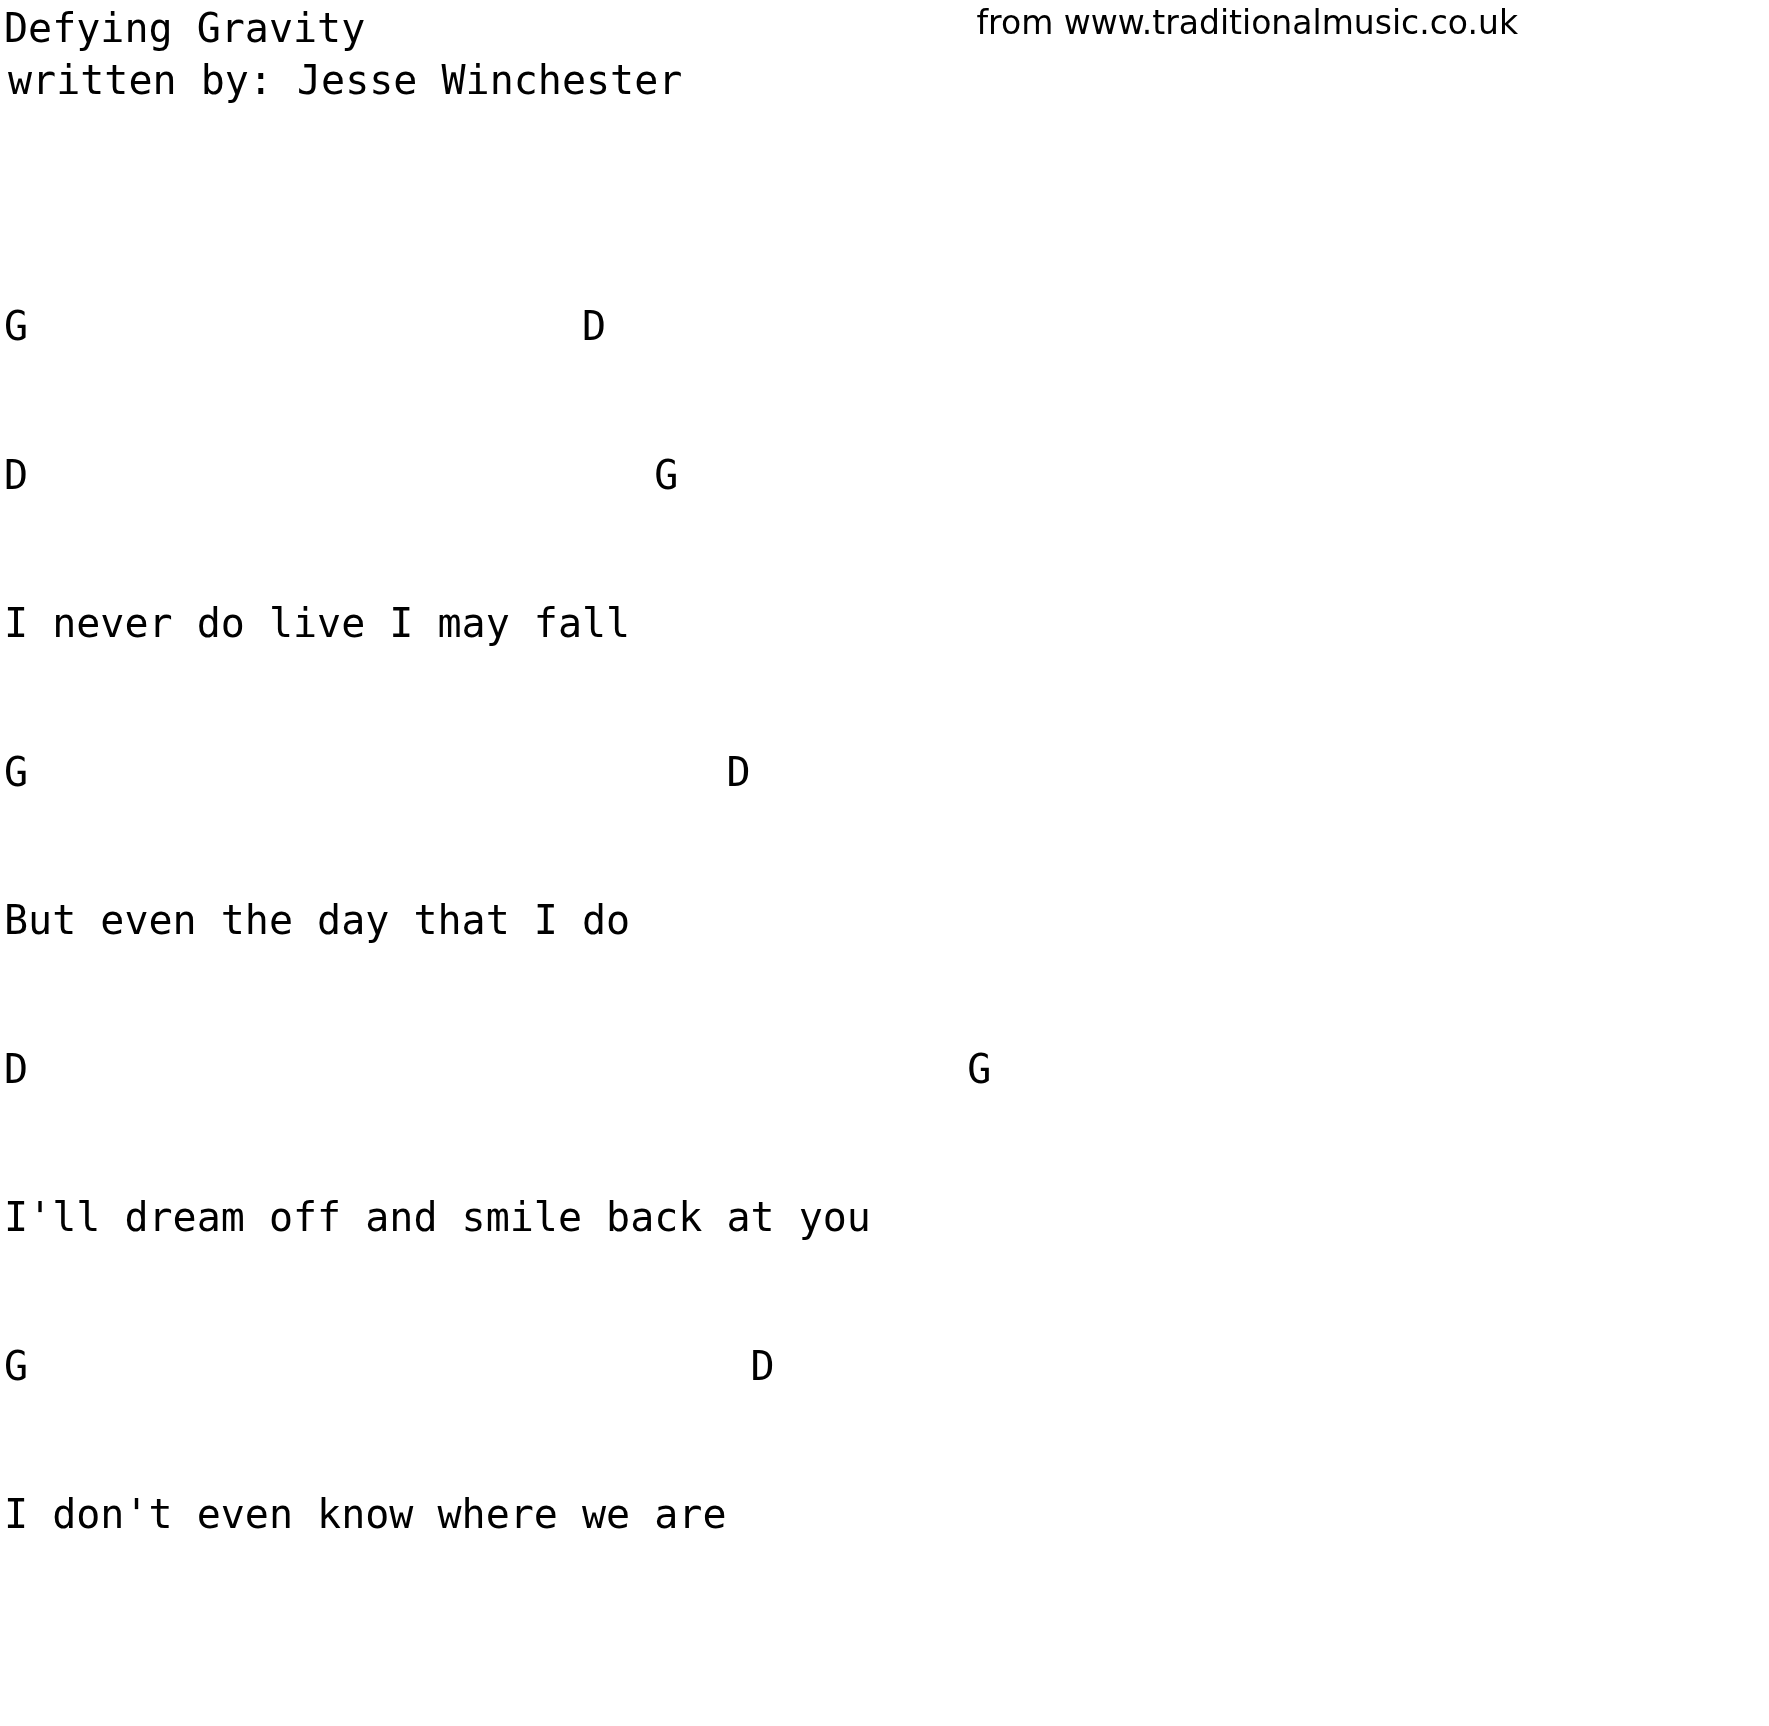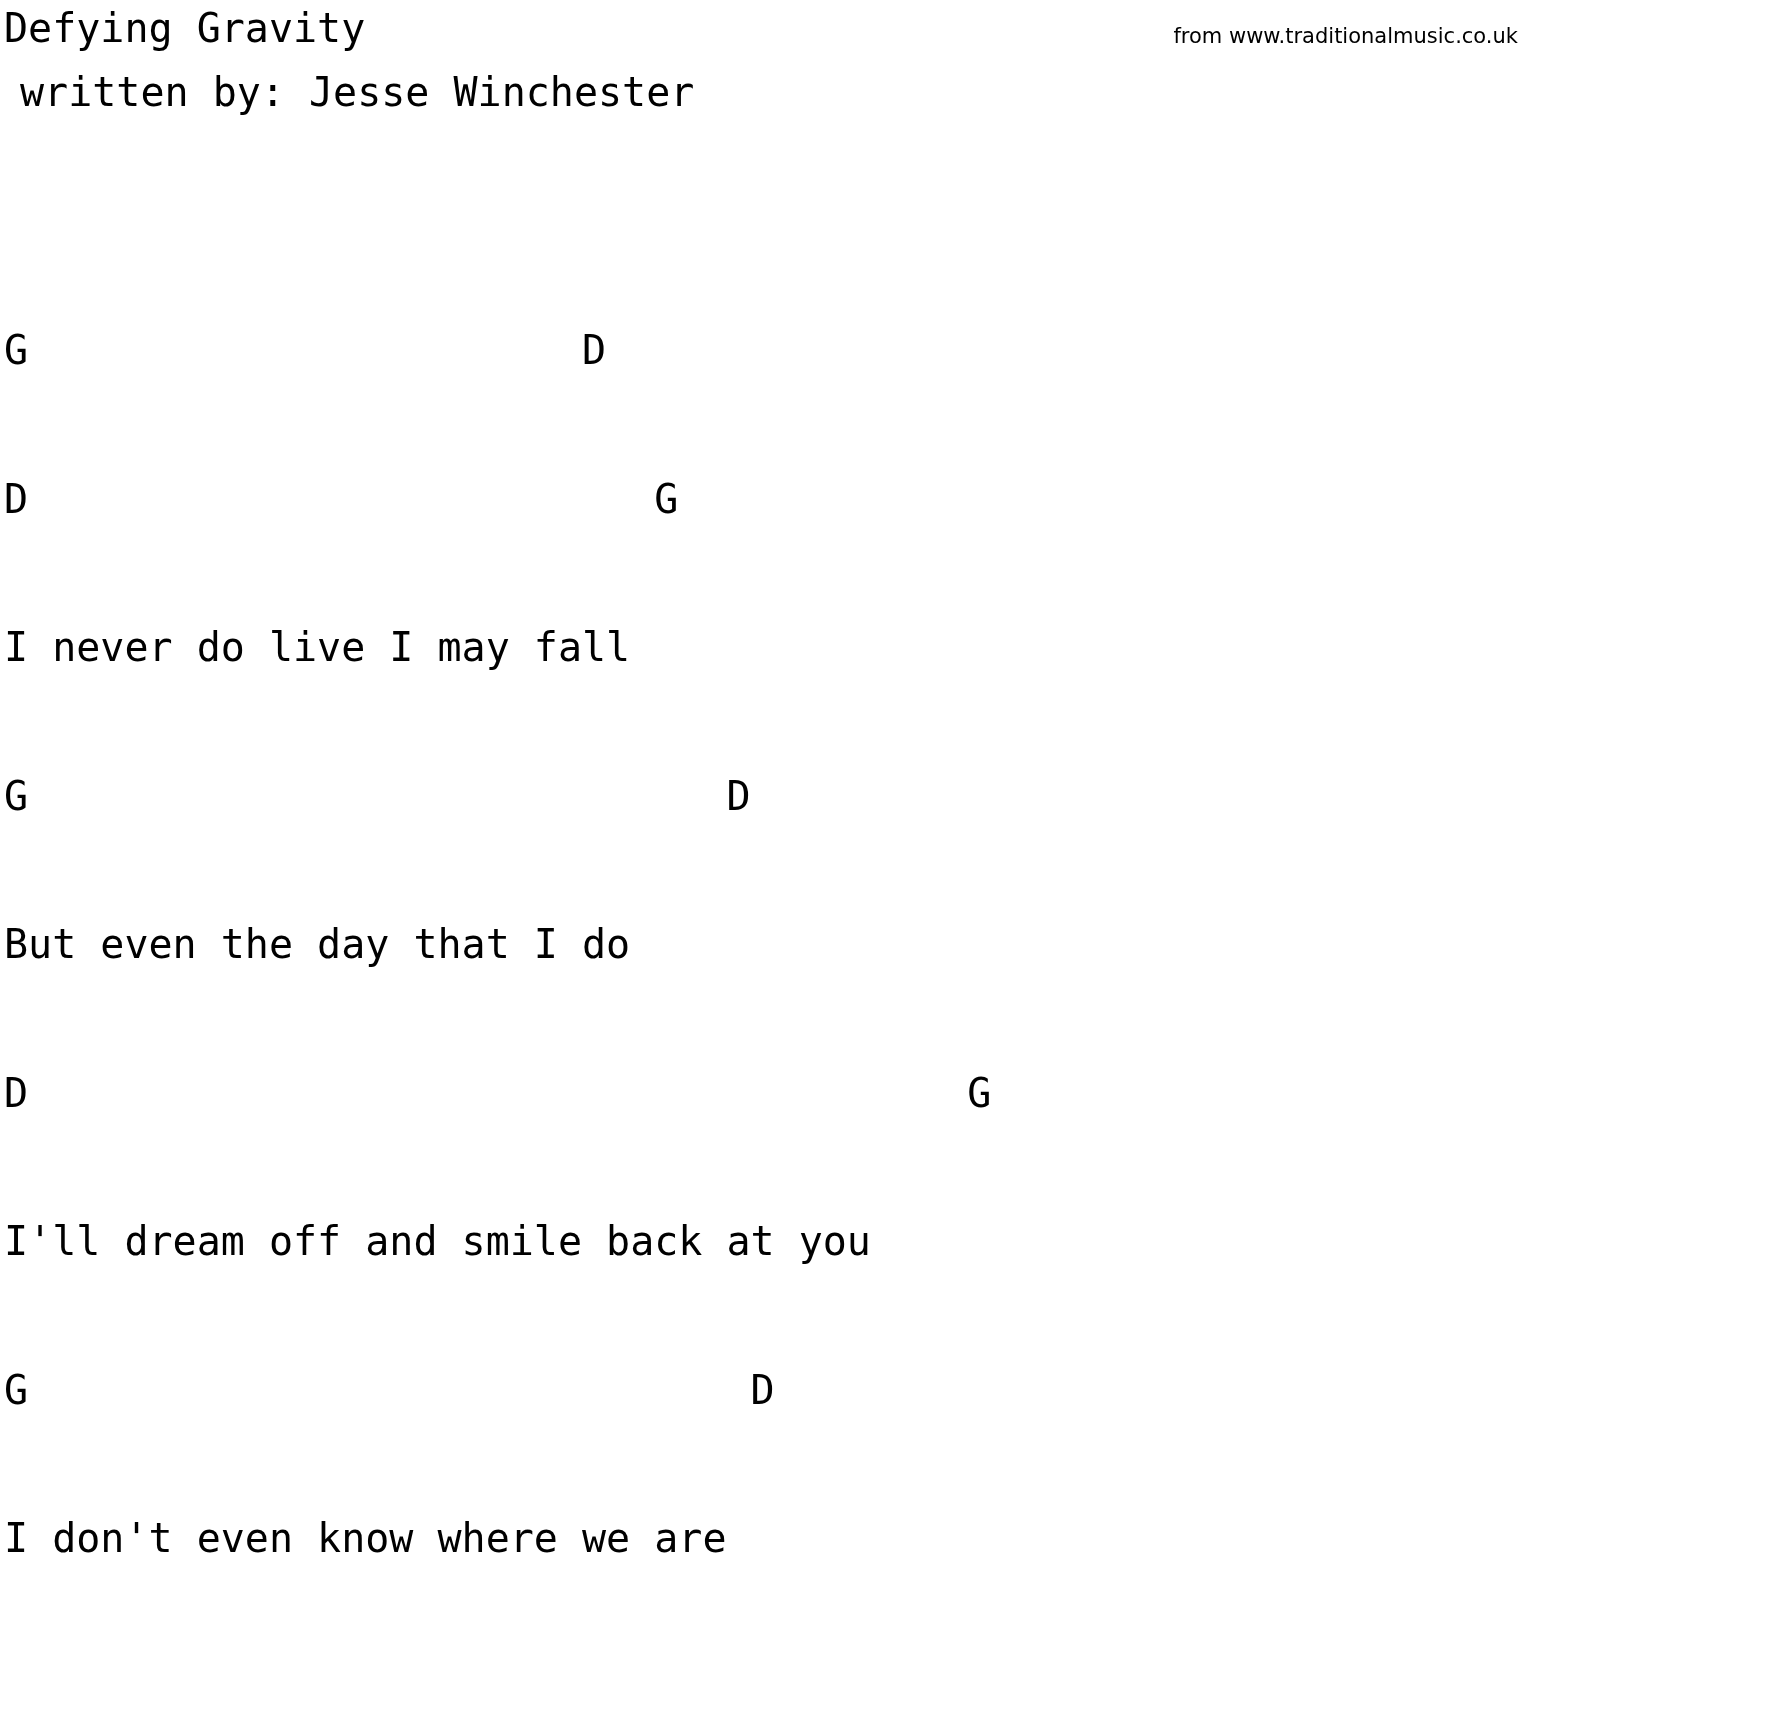--- a/index.html
+++ b/index.html
@@ -33,29 +33,29 @@
     letter-spacing: 0px;
     white-space: pre;
     margin: 0;
     font-weight: normal;
   }
   .byline {
     font-family: "DejaVu Sans Mono", monospace;
     font-size: 40px;
     line-height: 48px;
     white-space: pre;
-    margin: 16px;
+    margin: 4px;
     font-weight: normal;
   }
   .source {
     position: absolute;
-    top: 22px;
+    top: 9px;
     right: 12px;
     font-family: "DejaVu Sans", sans-serif;
-    font-size: 21px;
+    font-size: 33px;
     line-height: 28px;
     white-space: pre;
   }
   .lyrics {
     font-family: "DejaVu Sans Mono", monospace;
     font-size: 40px;
     line-height: 49.5px;
     white-space: pre;
     margin: 0;
     padding: 0 0 0 4px;

